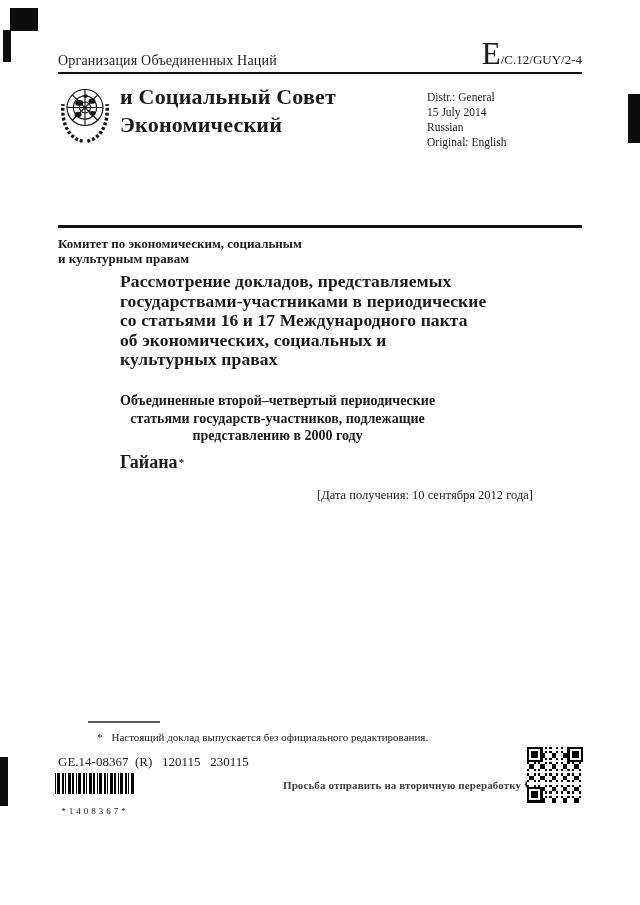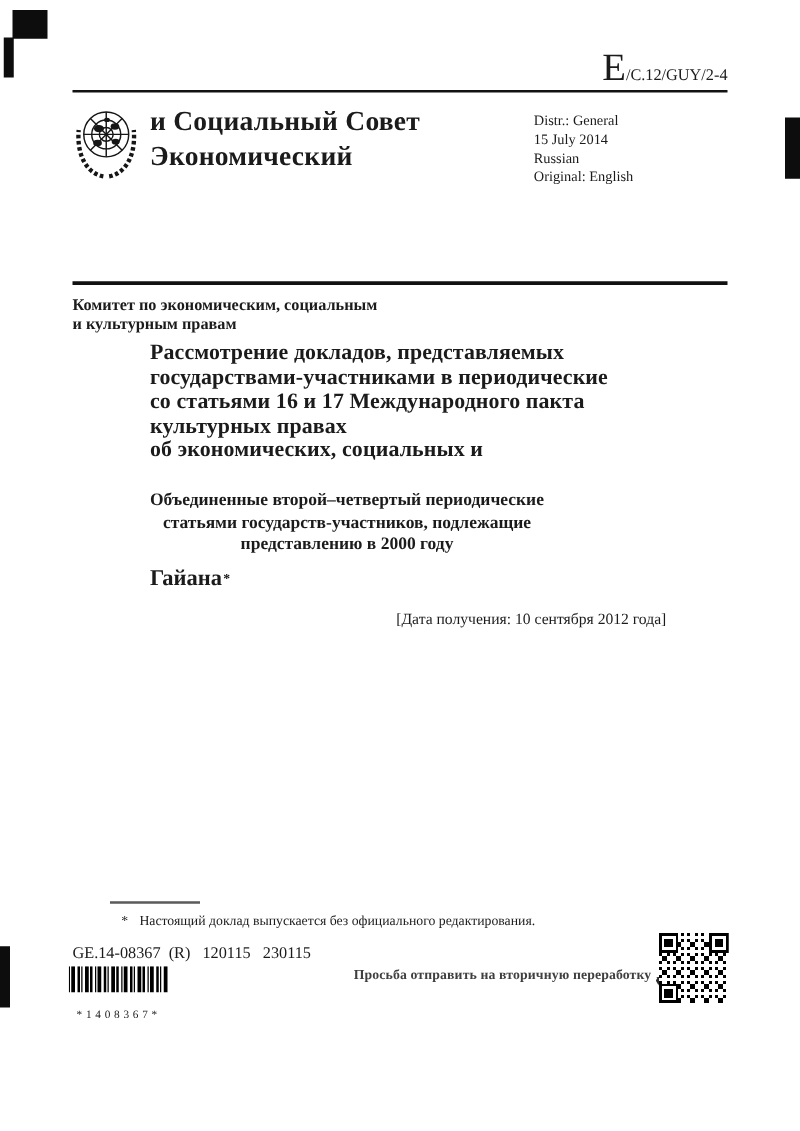--- a/index.html
+++ b/index.html
@@ -31,36 +31,37 @@
   .country sup{font-size:11px;font-weight:bold;vertical-align:2px;margin-left:1px;}
   .receipt-date{left:317px;top:488px;font-size:12.5px;}
   
   .fn-rule{left:88px;top:721px;width:72px;height:2px;background:#5a5a5a;}
   .footnote{left:97px;top:731px;font-size:11px;}
   .footnote .fn-marker{margin-right:9px;}
   .ge-line{left:58px;top:754px;font-size:13px;white-space:pre;}
   .barcode-wrap{left:55px;top:773px;width:80px;text-align:center;}
   .barcode-wrap svg{display:block;width:80px;height:21px;}
   .barcode-text{font-family:Liberation Serif, serif;font-size:9px;letter-spacing:3px;margin-top:12px;white-space:nowrap;}
-  .recycle{left:283px;top:774px;display:flex;align-items:flex-start;}
+  .recycle{left:283px;top:774px;display:flex;align-items:center;}
   .recycle-text{font-size:11px;font-weight:bold;color:#3f3f3f;letter-spacing:.1px;}
   .recycle-glyph{font-family:"DejaVu Sans",sans-serif;font-size:21px;line-height:1;color:#2c2c2c;margin-left:2px;}
   .qr{left:527px;top:746px;width:56px;height:57px;}
   .qr svg{display:block;width:56px;height:57px;shape-rendering:crispEdges;}
 </style>
 </head>
 <body>
 
 <div class="page">
 
   <div class="scan-mark mark-tl-a"></div>
   <div class="scan-mark mark-tl-b"></div>
   <div class="scan-mark mark-right"></div>
   <div class="scan-mark mark-bl"></div>
 
+  <div class="abs org-name">Организация Объединенных Наций</div>
   <div class="abs doc-symbol">
     <span class="big-e">E</span>
       <span class="sym-rest">/C.12/GUY/2-4</span>
   </div>
   <div class="abs rule-top"></div>
 
   <div class="abs emblem">
     <svg viewBox="0 0 100 112" xmlns="http://www.w3.org/2000/svg">
       <g stroke="#161616" fill="none" stroke-width="2">
         <circle cx="50" cy="44" r="31"></circle>
@@ -101,22 +102,22 @@
 
   <div class="abs committee">
     <div>Комитет по экономическим, социальным</div>
     <div>и культурным правам</div>
   </div>
 
   <div class="abs doc-title">
     <div>Рассмотрение докладов, представляемых</div>
     <div>государствами-участниками в периодические</div>
     <div>со статьями 16 и 17 Международного пакта</div>
+    <div>об экономических, социальных и</div>
     <div>культурных правах</div>
-    <div>об экономических, социальных и</div>
   </div>
 
   <div class="abs doc-subtitle">
     <div>Объединенные второй–четвертый периодические</div>
     <div>статьями государств-участников, подлежащие</div>
     <div>представлению в 2000 году</div>
   </div>
 
   <div class="abs country">
     <span>Гайана</span><sup>*</sup>

